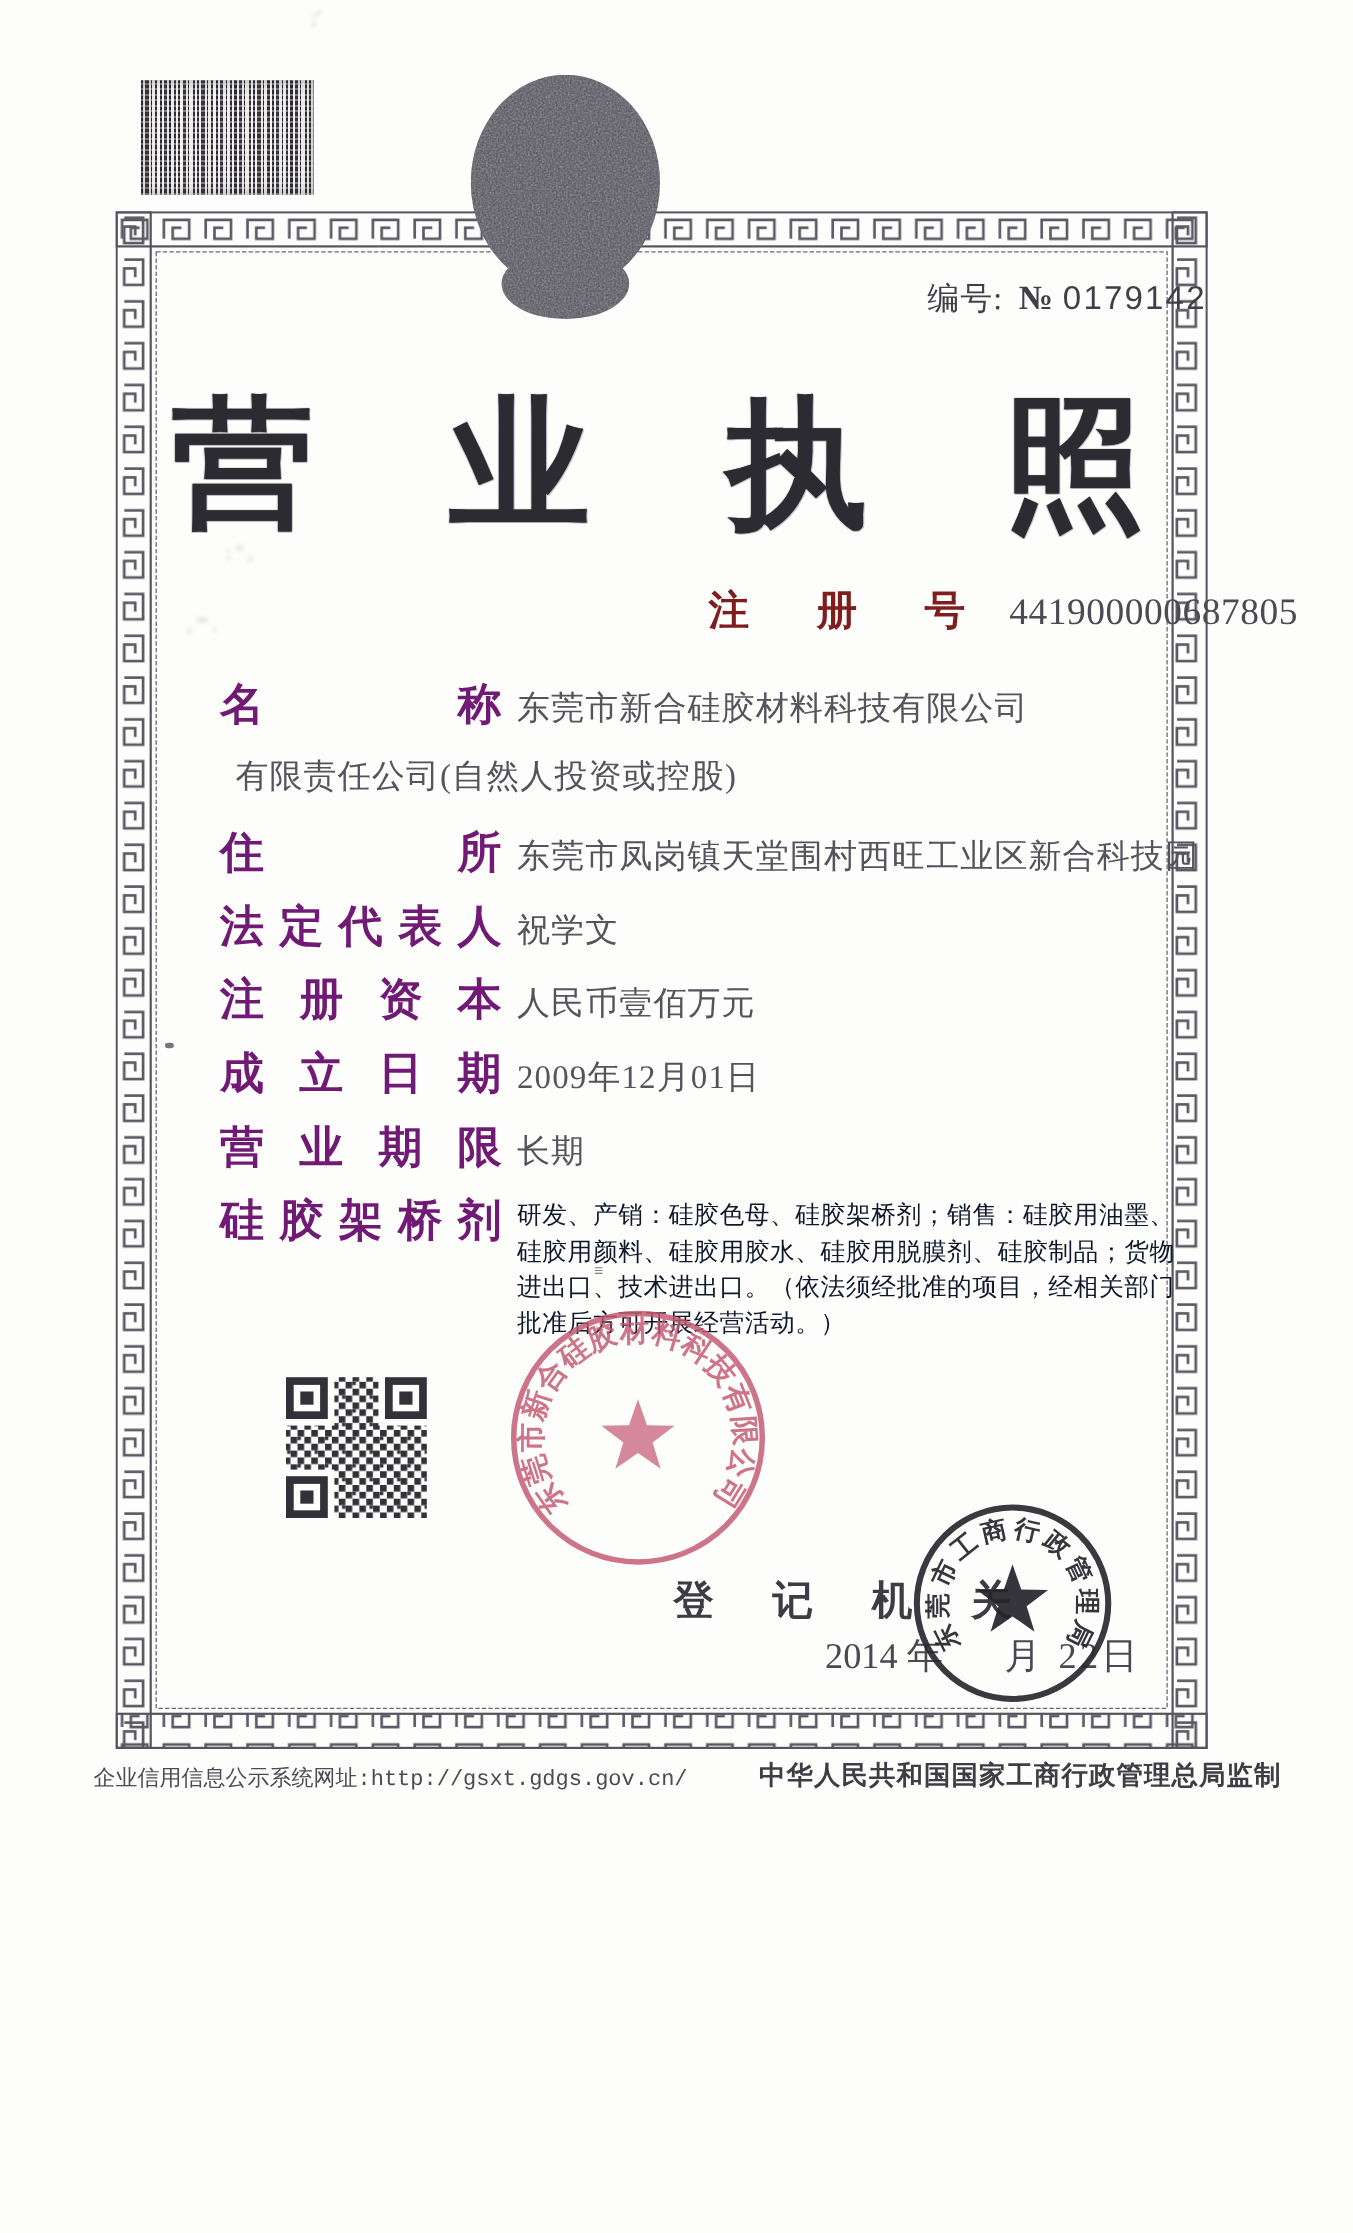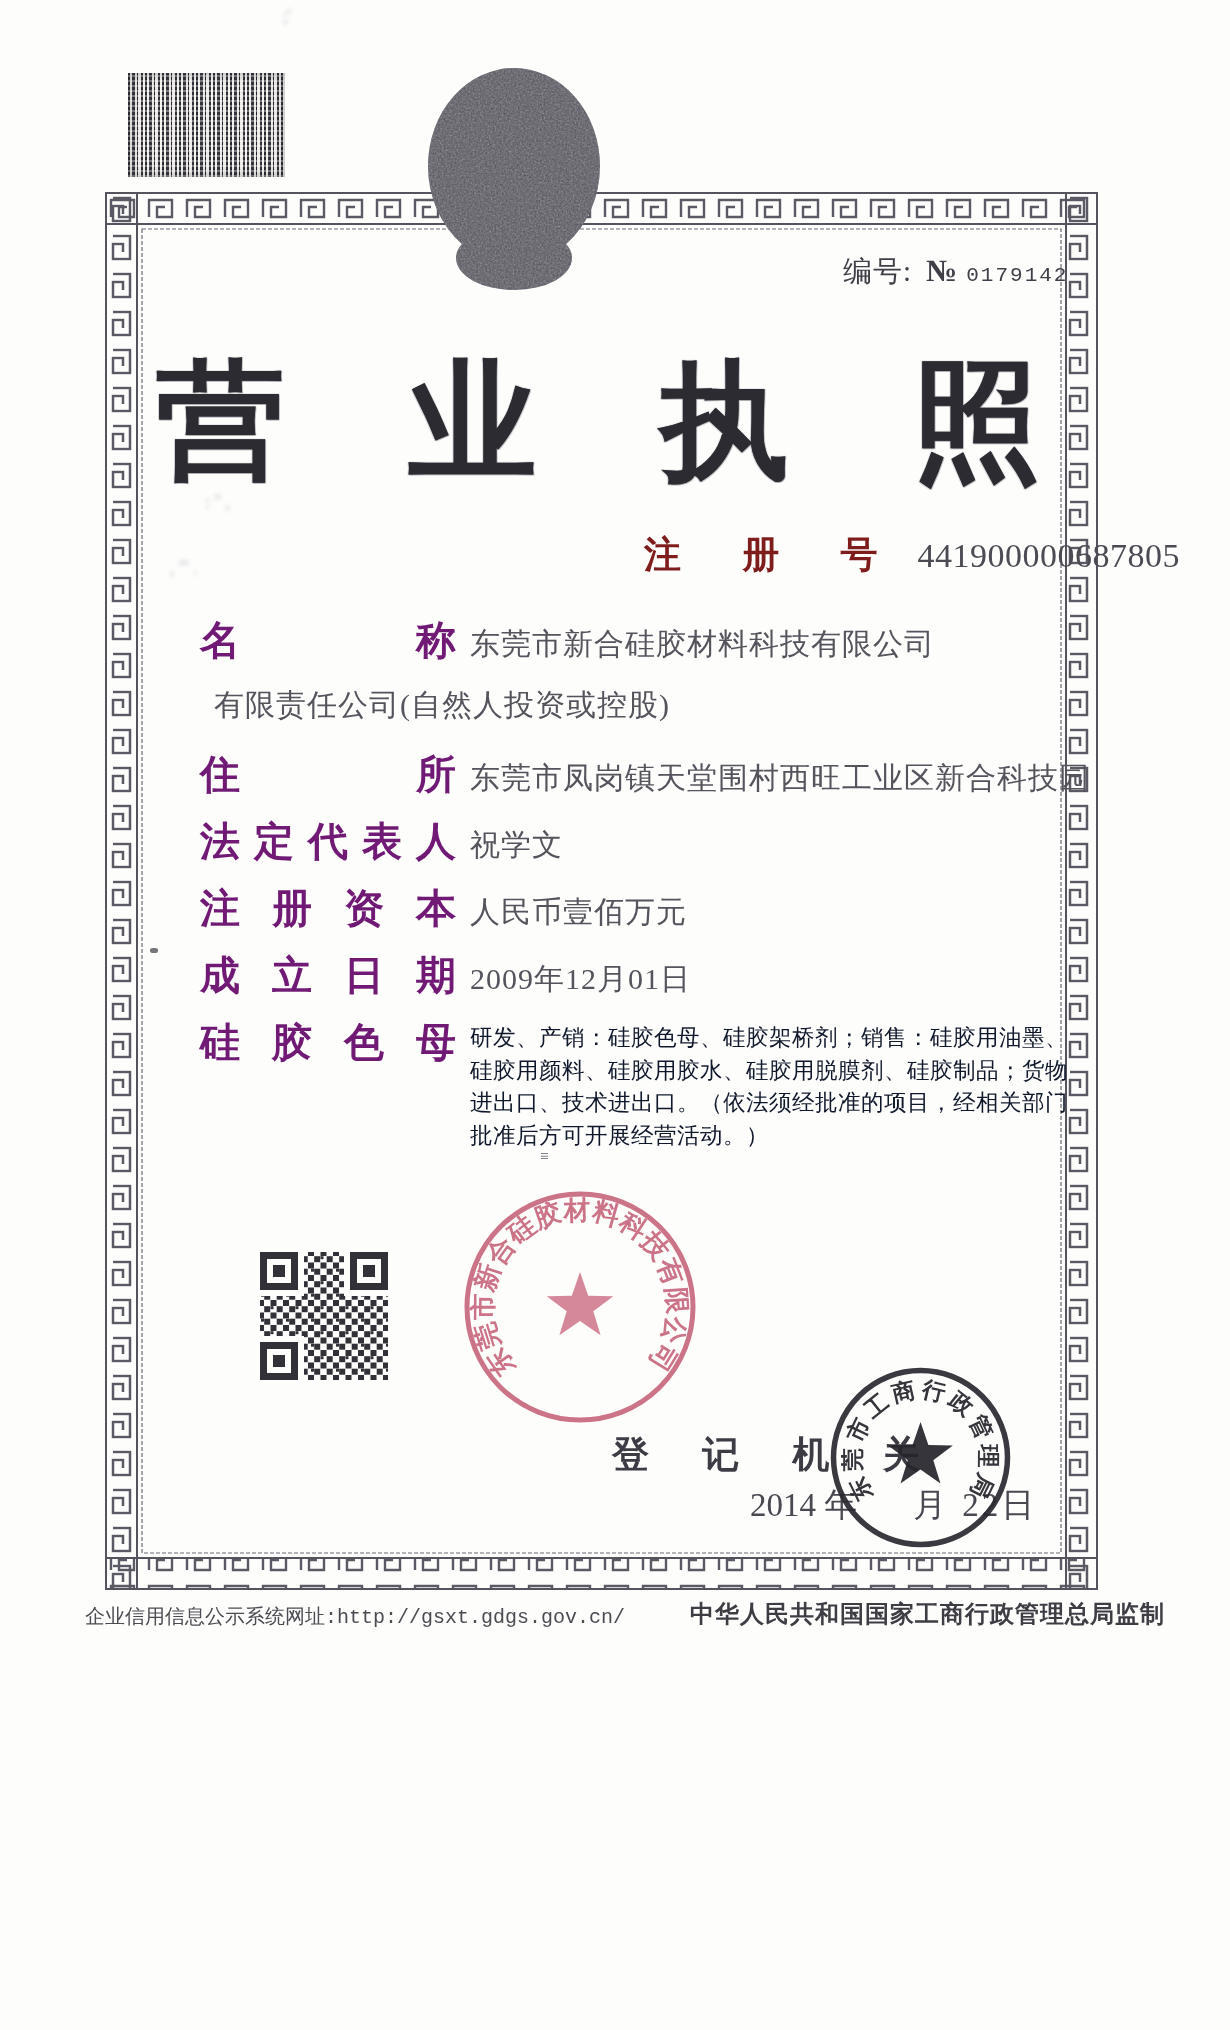--- a/index.html
+++ b/index.html
@@ -29,21 +29,21 @@
     color:#2c2b32;
     text-shadow:0 0 1px rgba(44,43,50,.9), 1px 1px 0 rgba(120,118,126,.35), -1px 1px 0 rgba(150,148,156,.25);
     white-space:nowrap;
   }
 
   .serial{
     left:843px;top:252px;font-size:29px;color:#403f47;white-space:nowrap;
     letter-spacing:1px;
   }
   .serial .sym{font-weight:700;font-size:31px;padding:0 8px 0 14px;}
-  .serial .num{font-family:Liberation Mono, monospace;font-size:21px;letter-spacing:2px;}
+  .serial .num{font-family:Liberation Sans, sans-serif;font-size:30px;letter-spacing:2px;}
 
   .regline{left:620px;top:530px;white-space:nowrap;display:flex;align-items:baseline;}
   .regline .rlabel{font-size:37px;letter-spacing:26px;color:#7f1d1d;font-weight:600;margin-left:24px;}
   .regline .rvalue{font-size:34px;color:#4c4b53;margin-left:14px;letter-spacing:.5px;}
 
   .fields{left:200px;top:618px;width:890px;}
   .frow{display:flex;align-items:baseline;height:67px;}
   .frow.scope{align-items:flex-start;height:auto;}
   .flabel{
     width:256px;min-width:256px;
@@ -146,22 +146,26 @@
     <div class="fvalue">祝学文</div>
   </div>
   <div class="frow">
     <div class="flabel">注册资本</div>
     <div class="fvalue">人民币壹佰万元</div>
   </div>
   <div class="frow">
     <div class="flabel">成立日期</div>
     <div class="fvalue">2009年12月01日</div>
   </div>
+  <div class="frow">
+    <div class="flabel">营业期限</div>
+    <div class="fvalue">长期</div>
+  </div>
   <div class="frow scope">
-    <div class="flabel">硅胶色母</div>
+    <div class="flabel">硅胶架桥剂</div>
     <div class="fvalue">研发、产销：硅胶色母、硅胶架桥剂；销售：硅胶用油墨、硅胶用颜料、硅胶用胶水、硅胶用脱膜剂、硅胶制品；货物进出口、技术进出口。（依法须经批准的项目，经相关部门批准后方可开展经营活动。）</div>
   </div>
 </div>
 
 <span class="abs artifact tail-mark">≡</span>
 <div class="abs dot-mark" style="left:150px;top:948px;"></div>
 <div class="abs smudge" style="left:205px;top:492px;">: '' ,</div>
 <div class="abs smudge" style="left:170px;top:558px;">, ''' .</div>
 <div class="abs smudge" style="left:283px;top:6px;">;'</div>
 

